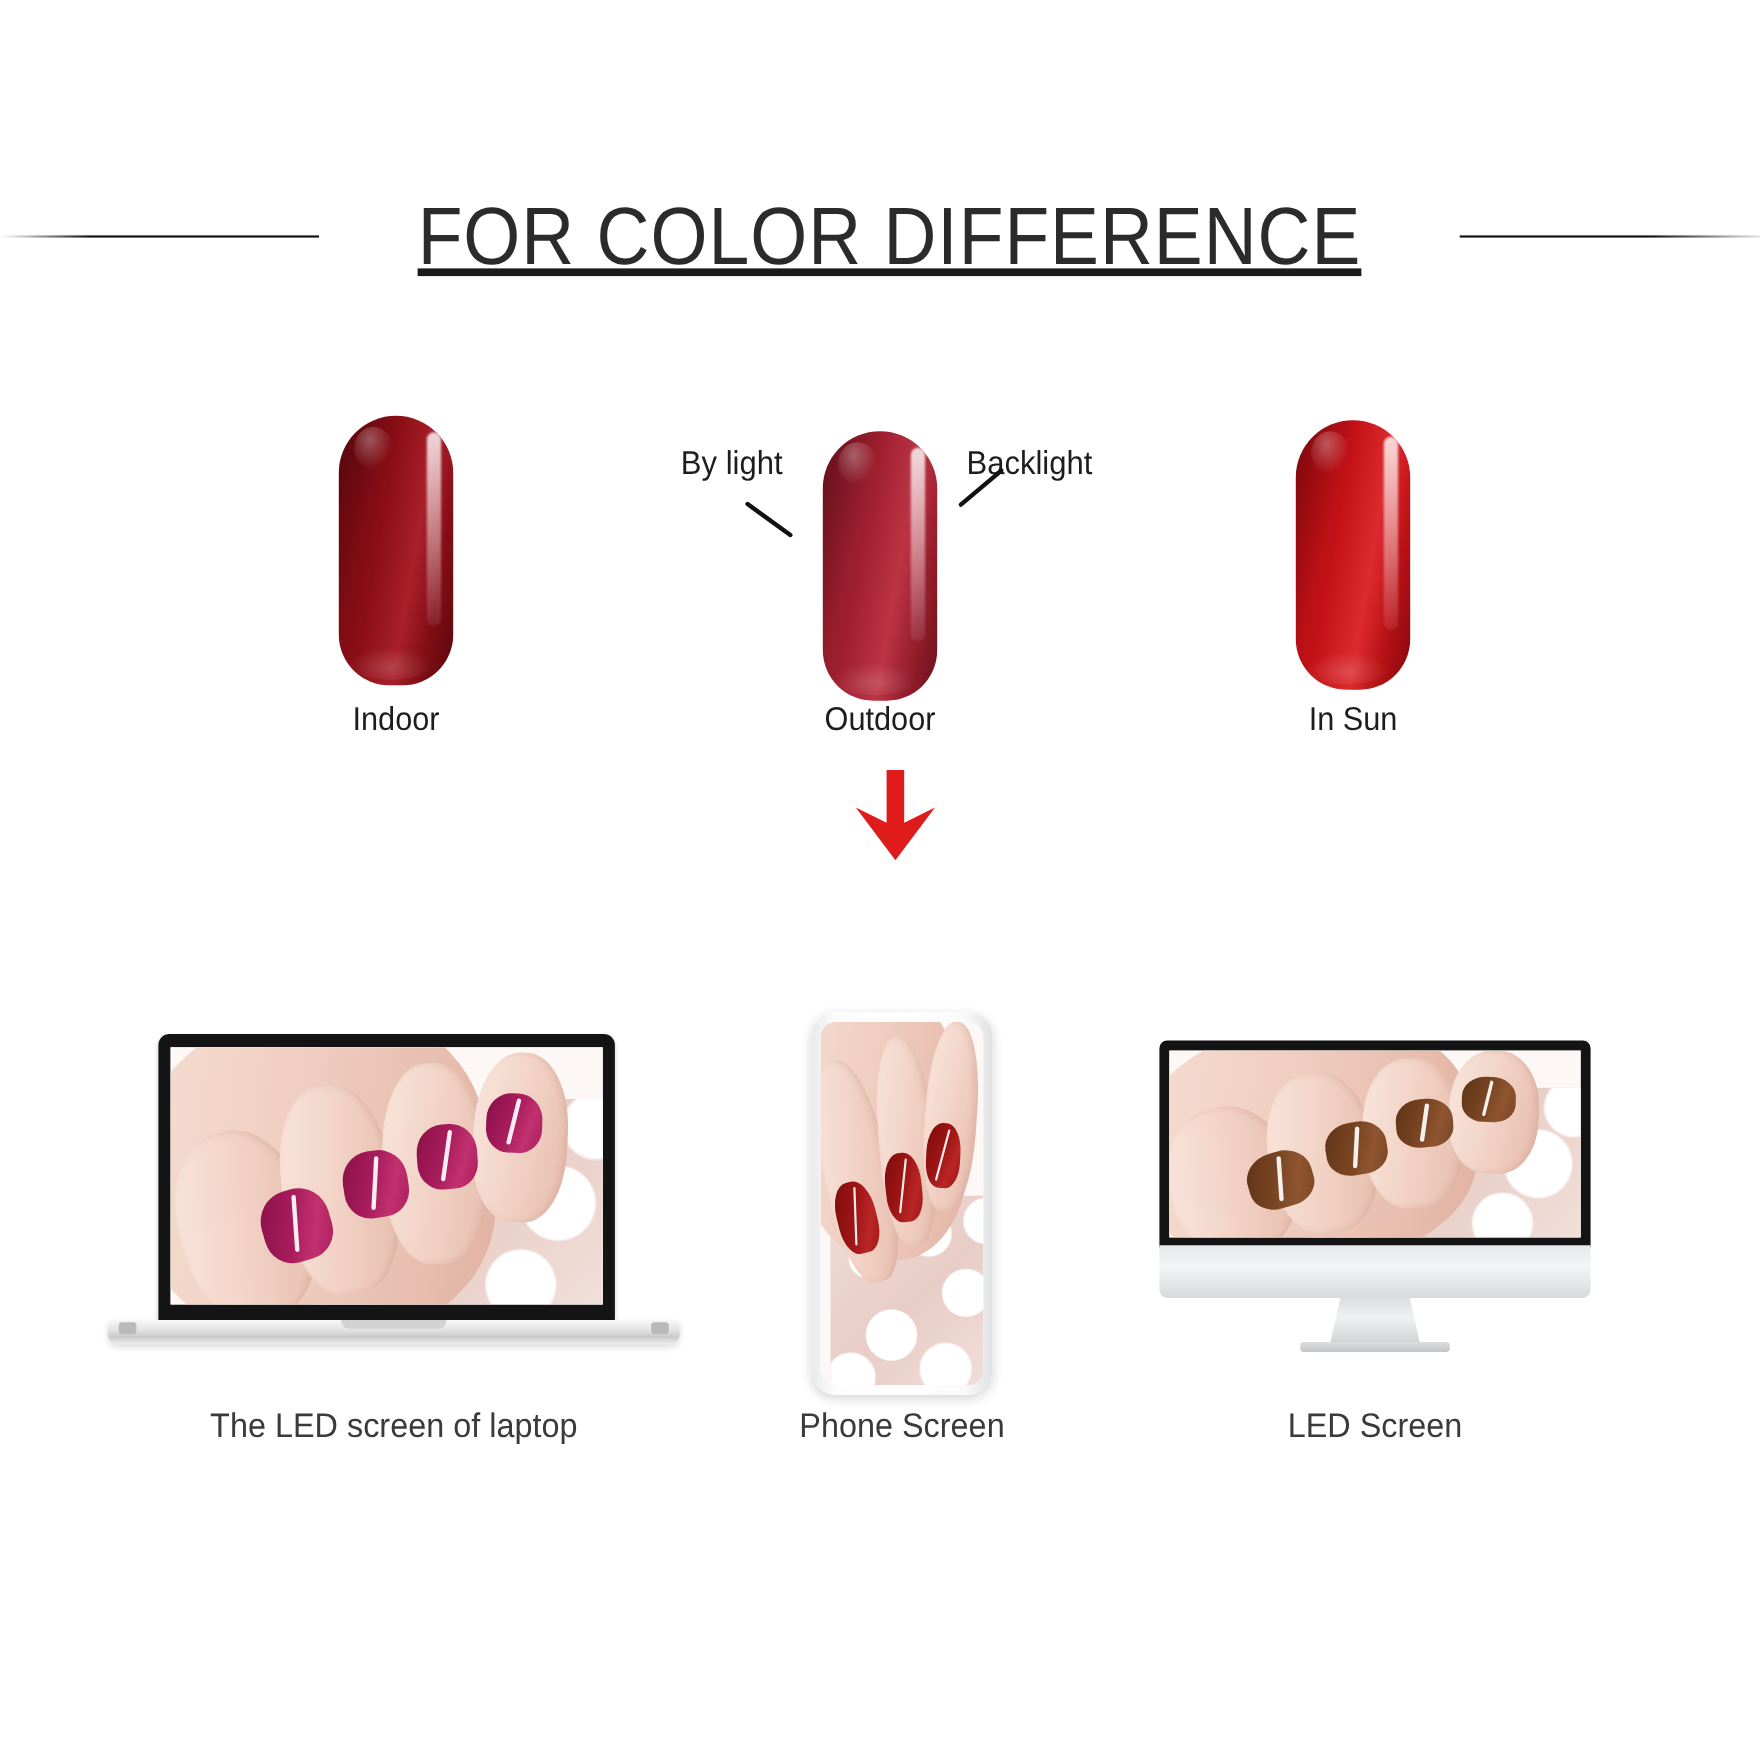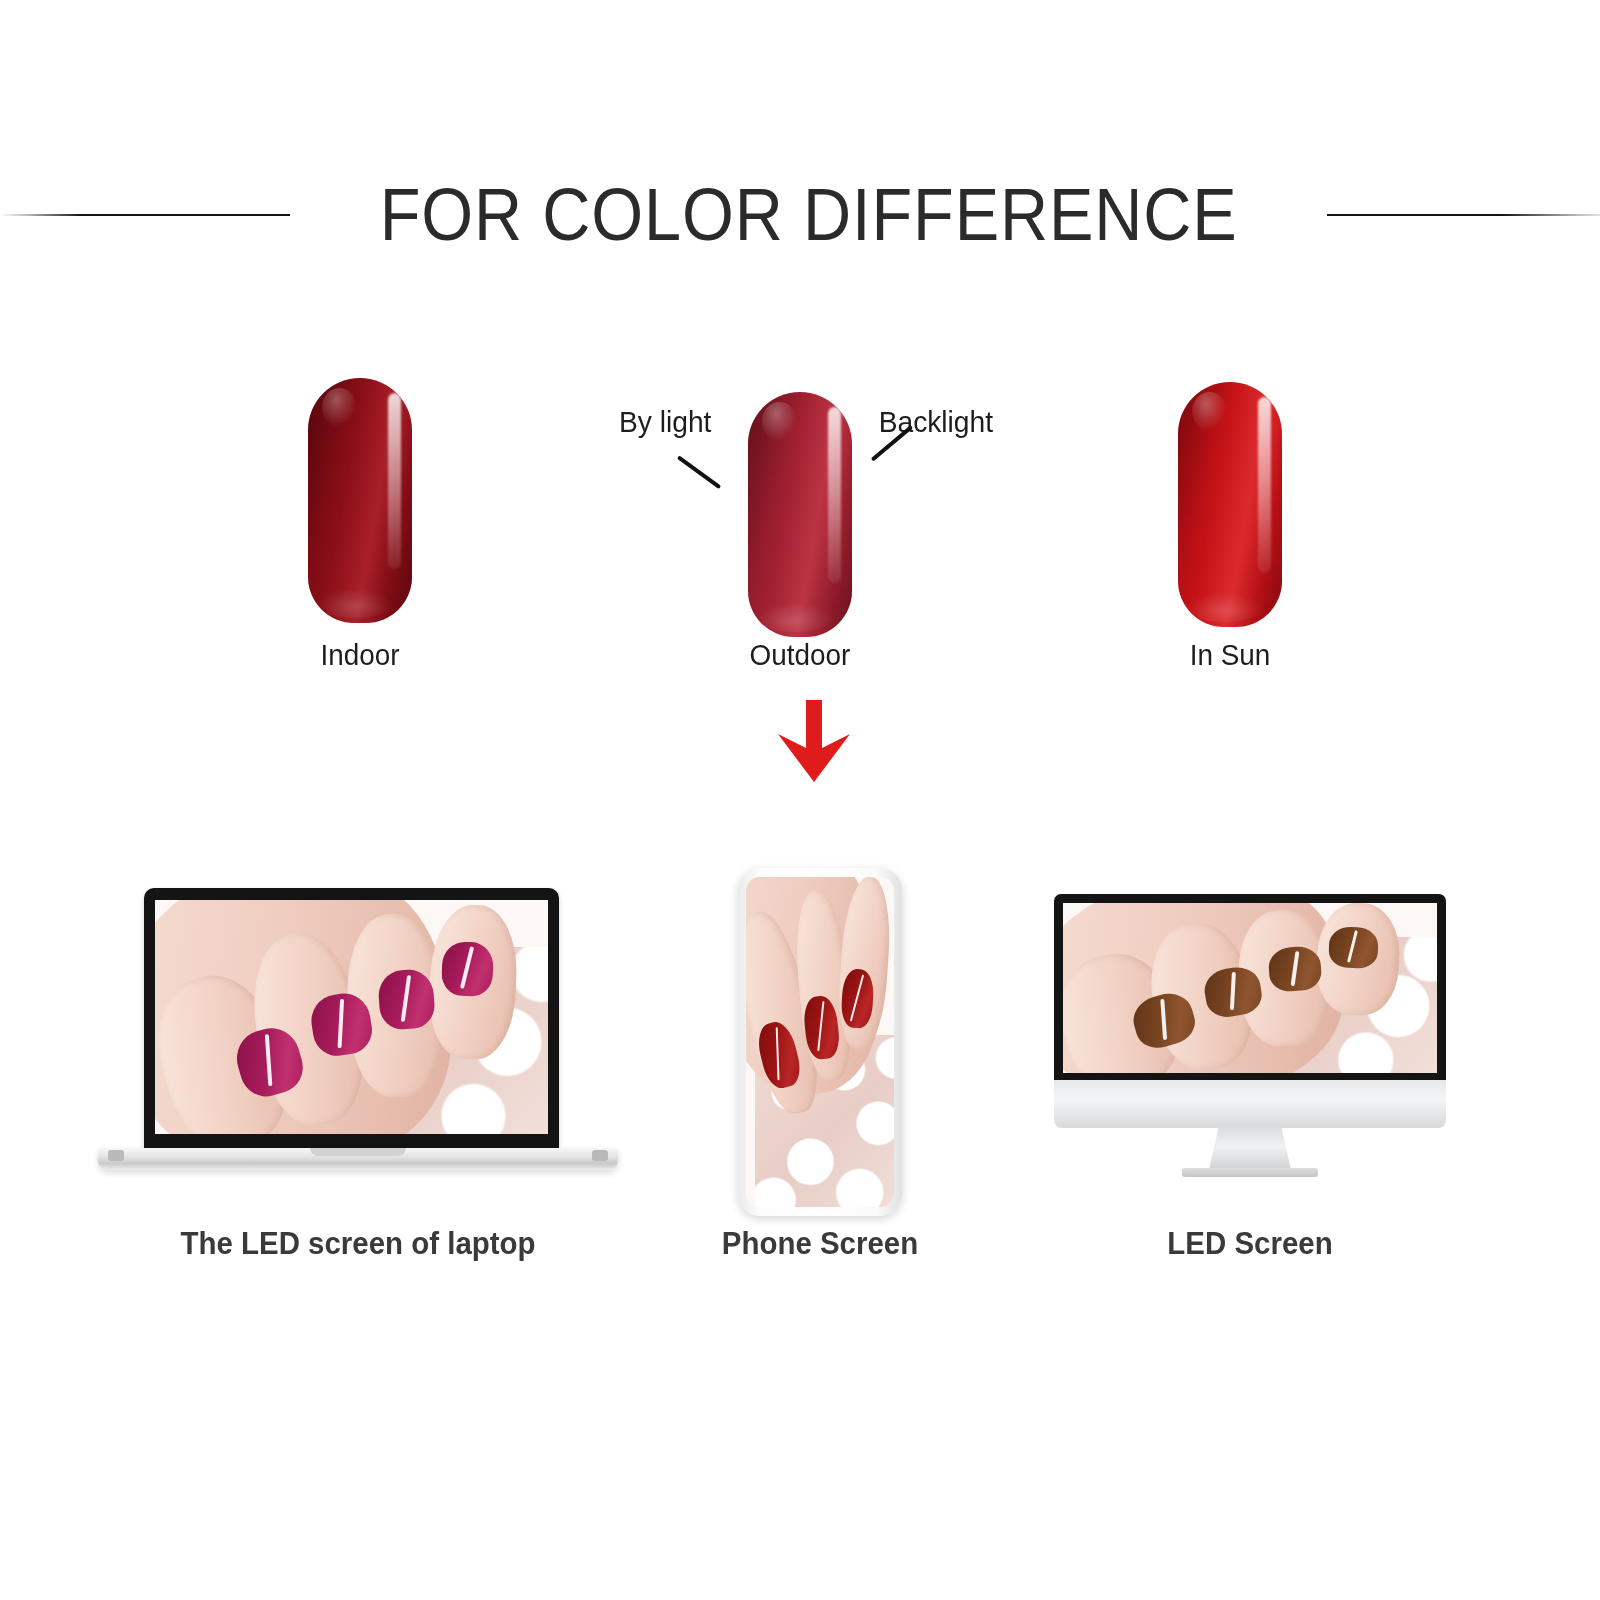--- a/index.html
+++ b/index.html
@@ -25,20 +25,21 @@
   
   .title-row {
     position: absolute;
     left: 0;
     top: 165px;
     width: 1600px;
     height: 100px;
     display: flex;
     align-items: center;
     justify-content: space-between;
+    text-decoration: underline;
   }
   .title-rule {
     height: 2px;
     width: 290px;
     flex: 0 0 auto;
   }
   .title-rule.left {
     background: linear-gradient(to right, rgba(20,20,20,0) 0%, rgba(20,20,20,0.25) 8%, #141414 28%, #141414 100%);
     margin-right: 42px;
   }
@@ -150,24 +151,23 @@
     letter-spacing: 0px;
     color: #e01b1b;
     white-space: nowrap;
   }
   .red-headline span { display: inline-block; transform: scaleX(0.97); }
 
   
   .device-row {
     position: absolute;
     left: 0;
-    top: 868px;
+    top: 920px;
     width: 1595px;
     height: 430px;
-    font-weight: bold;
   }
 
   
   .laptop { position: absolute; left: 98px; top: 20px; width: 520px; height: 310px; }
   .laptop .lid {
     position: absolute; left: 46px; top: 0; width: 415px; height: 262px;
     background: #141414; border-radius: 10px 10px 3px 3px;
     padding: 12px 11px 16px 11px; box-sizing: border-box;
     box-shadow: 0 2px 5px rgba(0,0,0,0.18);
   }

